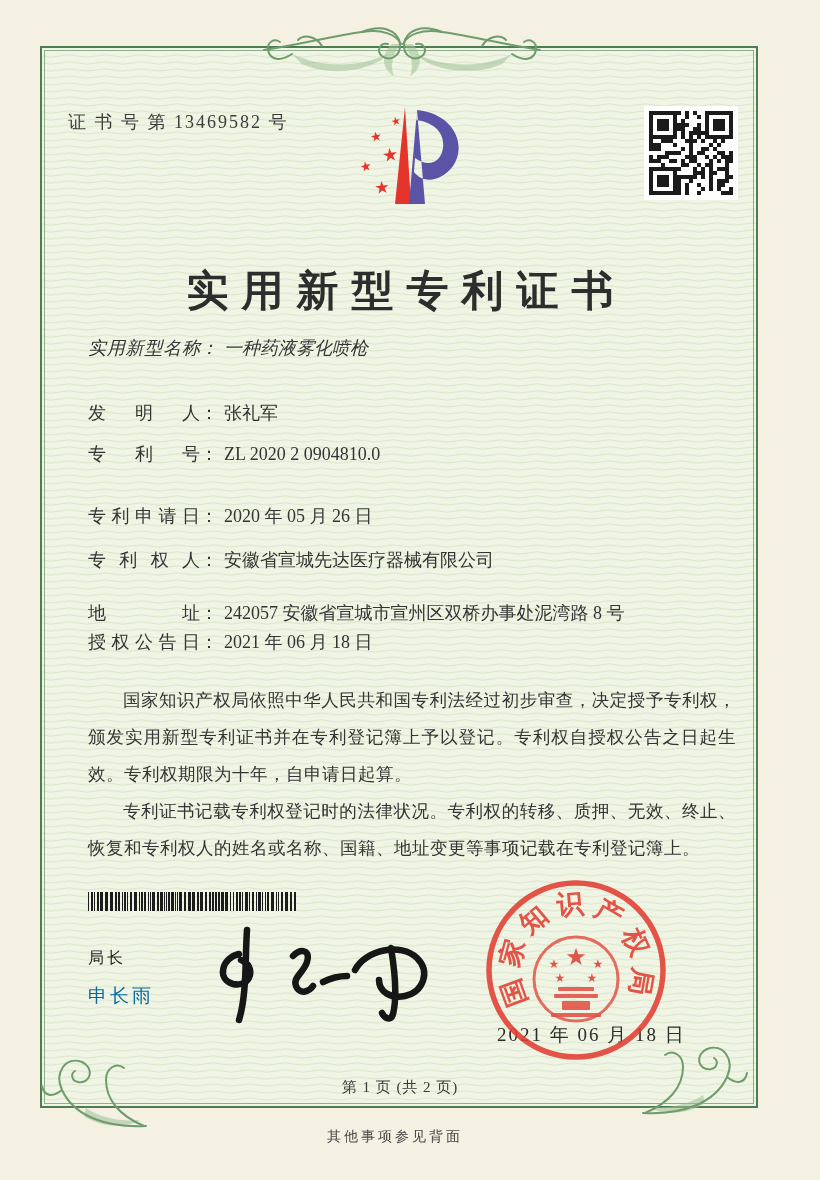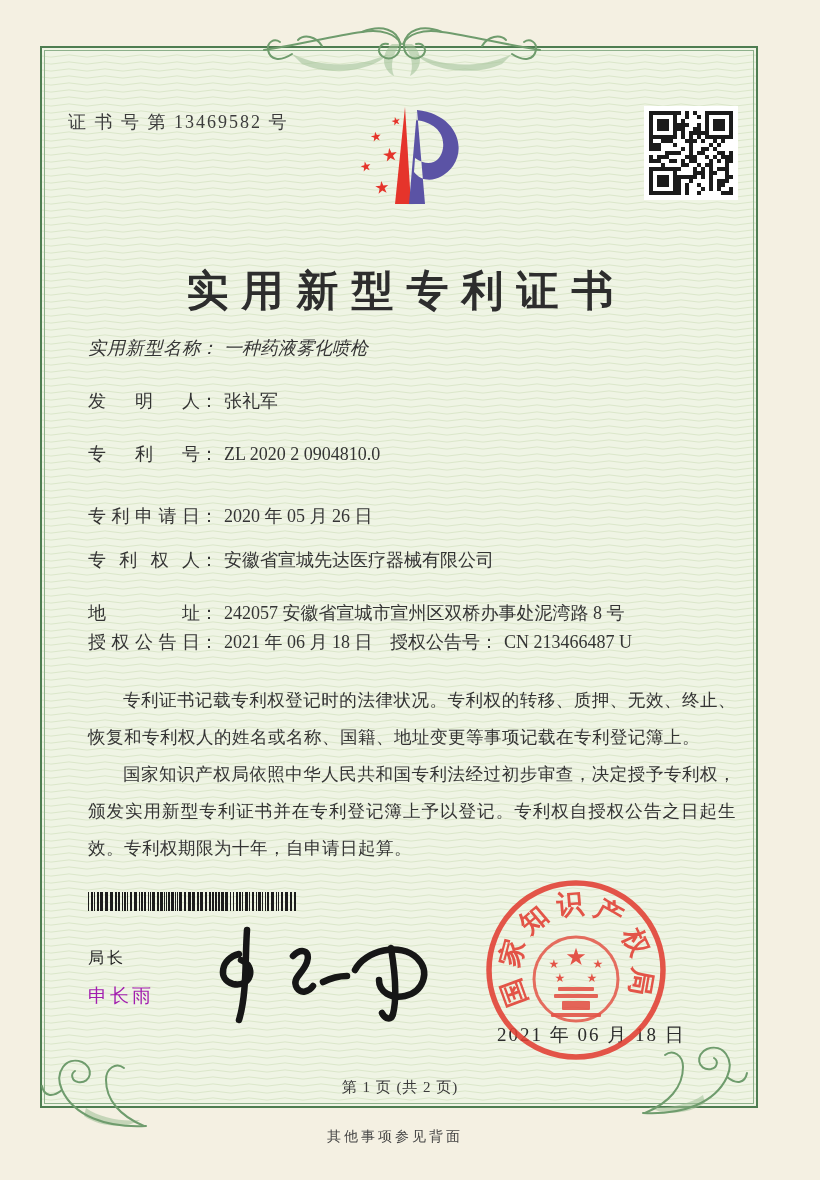--- a/index.html
+++ b/index.html
@@ -22,21 +22,21 @@
   .title{left:40px;top:232px;width:720px;text-align:center;font-size:42px;font-weight:bold;
          letter-spacing:13px;text-indent:13px;color:#2d2d2d;white-space:nowrap;margin-top:31px;}
   .field-row{position:absolute;left:88px;font-size:18px;color:#343434;white-space:nowrap;}
   .field-label{display:inline-block;width:112px;text-align:justify;text-align-last:justify;}
   .field-value{margin-left:6px;}
   .grant-no{position:absolute;left:302px;top:0;}
   .paras{position:absolute;left:88px;top:682px;width:648px;}
   .paras p{margin:0;font-size:17.5px;line-height:37px;text-align:justify;text-indent:2em;
            color:#343434;letter-spacing:0.5px;white-space:normal;}
   .role{left:88px;top:948px;font-size:16px;letter-spacing:3px;color:#222;}
-  .role-name{left:88px;top:983px;font-size:19px;letter-spacing:3px;color:#a21caf;}
+  .role-name{left:88px;top:983px;font-size:19px;letter-spacing:3px;color:#0369a1;}
   .seal-date{left:497px;top:1022px;font-size:19px;letter-spacing:2px;color:#2c2c2c;z-index:3;}
   .page-num{left:40px;top:1078px;width:720px;text-align:center;font-size:15px;letter-spacing:1px;color:#3a3a3a;}
   .back-note{left:0;top:1128px;width:790px;text-align:center;font-size:14px;letter-spacing:3px;color:#454545;}
   .seal-ch{font-size:27px;font-weight:bold;fill:#e23f33;text-anchor:middle;
            dominant-baseline:central;font-family:"Liberation Serif",serif;}
   .orn{stroke:#6f9c6d;stroke-width:2;fill:none;stroke-linecap:round;}
   .orn-leaf{fill:#9fc096;opacity:.55;stroke:none;}
   svg{display:block;}
   .z2{z-index:2;} .z3{z-index:3;} .z4{z-index:4;}
 </style>
@@ -323,45 +323,42 @@
     <rect x="77" y="85" width="4" height="4" fill="#1b1b1b"></rect>
     <rect x="81" y="85" width="4" height="4" fill="#1b1b1b"></rect>
     <rect x="85" y="85" width="4" height="4" fill="#1b1b1b"></rect>
   </svg>
 
 <div class="abs z2 title">实用新型专利证书</div>
 
 <div class="field-row z2" style="top:336px;font-style:italic;">
   <span class="field-label">实用新型名称</span><span>：</span><span class="field-value">一种药液雾化喷枪</span>
 </div>
-<div class="field-row z2" style="top:389px;">
+<div class="field-row z2" style="top:401px;">
   <span class="field-label">发明人</span><span>：</span><span class="field-value">张礼军</span>
 </div>
 <div class="field-row z2" style="top:442px;">
   <span class="field-label">专利号</span><span>：</span><span class="field-value">ZL 2020 2 0904810.0</span>
 </div>
 <div class="field-row z2" style="top:504px;">
   <span class="field-label">专利申请日</span><span>：</span><span class="field-value">2020 年 05 月 26 日</span>
 </div>
 <div class="field-row z2" style="top:548px;">
   <span class="field-label">专利权人</span><span>：</span><span class="field-value">安徽省宣城先达医疗器械有限公司</span>
 </div>
 <div class="field-row z2" style="top:601px;">
   <span class="field-label">地址</span><span>：</span><span class="field-value">242057 安徽省宣城市宣州区双桥办事处泥湾路 8 号</span>
 </div>
 <div class="field-row z2" style="top:630px;font-family:Liberation Serif, serif;">
   <span class="field-label">授权公告日</span><span>：</span><span class="field-value">2021 年 06 月 18 日</span>
-  <span class="grant-no">
-    <span>授权公告号</span><span>：</span><span class="field-value">CN 213466487 U</span>
-  </span>
 </div>
 
 <div class="paras z2">
+  <p>国家知识产权局依照中华人民共和国专利法经过初步审查，决定授予专利权，颁发实用新型专利证书并在专利登记簿上予以登记。专利权自授权公告之日起生效。专利权期限为十年，自申请日起算。</p>
   <p>专利证书记载专利权登记时的法律状况。专利权的转移、质押、无效、终止、恢复和专利权人的姓名或名称、国籍、地址变更等事项记载在专利登记簿上。</p>
-  <p>国家知识产权局依照中华人民共和国专利法经过初步审查，决定授予专利权，颁发实用新型专利证书并在专利登记簿上予以登记。专利权自授权公告之日起生效。专利权期限为十年，自申请日起算。</p>
 </div>
 
 <svg id="barcode-svg" class="abs z2" style="left:88px;top:892px;" width="215" height="19" fill="#1c1c1c">
     <rect x="0" y="0" width="1" height="19"></rect>
     <rect x="3" y="0" width="2" height="19"></rect>
     <rect x="6" y="0" width="1" height="19"></rect>
     <rect x="9" y="0" width="2" height="19"></rect>
     <rect x="12" y="0" width="3" height="19"></rect>
     <rect x="17" y="0" width="3" height="19"></rect>
     <rect x="22" y="0" width="3" height="19"></rect>

